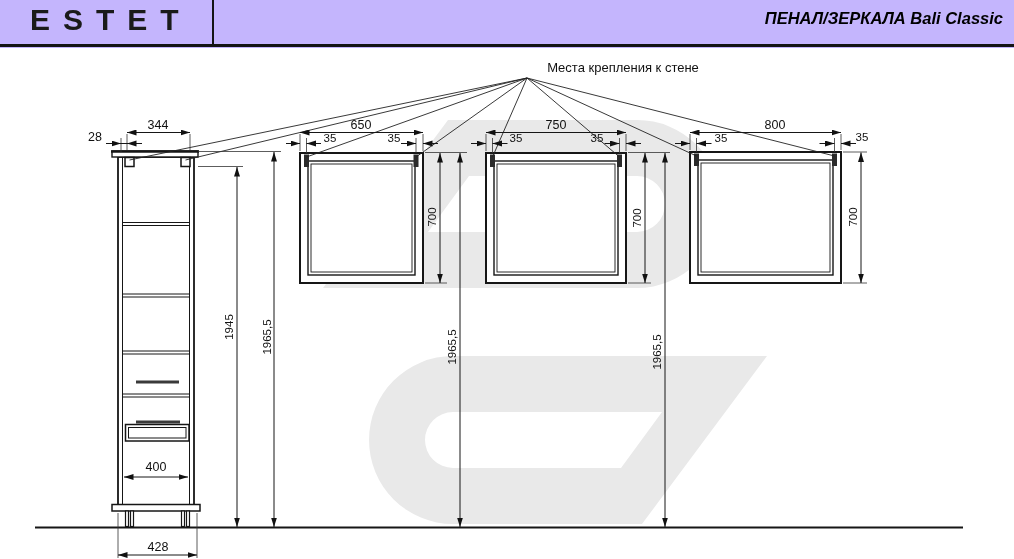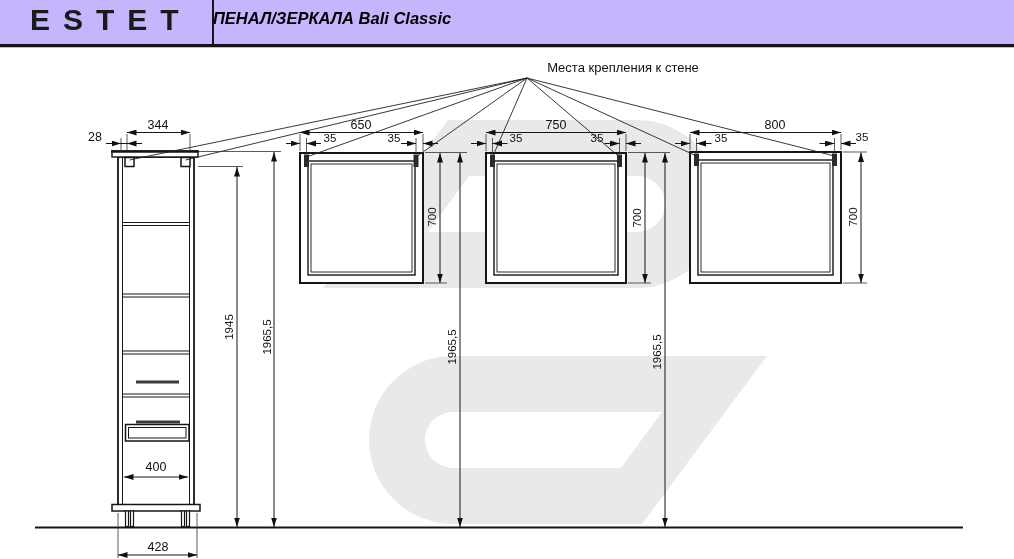--- a/index.html
+++ b/index.html
@@ -4,21 +4,21 @@
 <style>
   html,body{margin:0;padding:0;background:#ffffff;}
   body{width:1014px;height:559px;position:relative;overflow:hidden;
        font-family:"Liberation Sans",sans-serif;color:#111;}
   .page{position:absolute;inset:0;background:#fff;}
   .header{position:absolute;top:0;left:0;width:1014px;height:48px;background:#c4b5fd;}
   .header .rule{position:absolute;top:44px;left:0;width:1014px;height:3px;background:#141414;}
   .logo{position:absolute;top:3px;left:30px;font-size:30px;font-weight:bold;
         letter-spacing:13px;color:#1a1a1a;white-space:nowrap;}
   .vsep{position:absolute;top:0;left:212px;width:2px;height:44px;background:#141414;}
-  .title-wrap{position:absolute;top:9px;left:213px;width:790px;text-align:left;}
+  .title-wrap{position:absolute;top:9px;left:213px;width:790px;text-align:right;}
   .title{font-size:16.5px;font-style:italic;font-weight:bold;color:#000;}
   svg{position:absolute;top:0;left:0;}
   svg text{font-family:"Liberation Sans",sans-serif;fill:#111;}
   .dline{stroke:#161616;stroke-width:1;fill:none;}
   .eline{stroke:#333;stroke-width:0.8;fill:none;}
   .fan{stroke:#222;stroke-width:0.9;fill:none;}
   .frame{stroke:#161616;fill:#fff;}
 </style>
 </head>
 <body>

